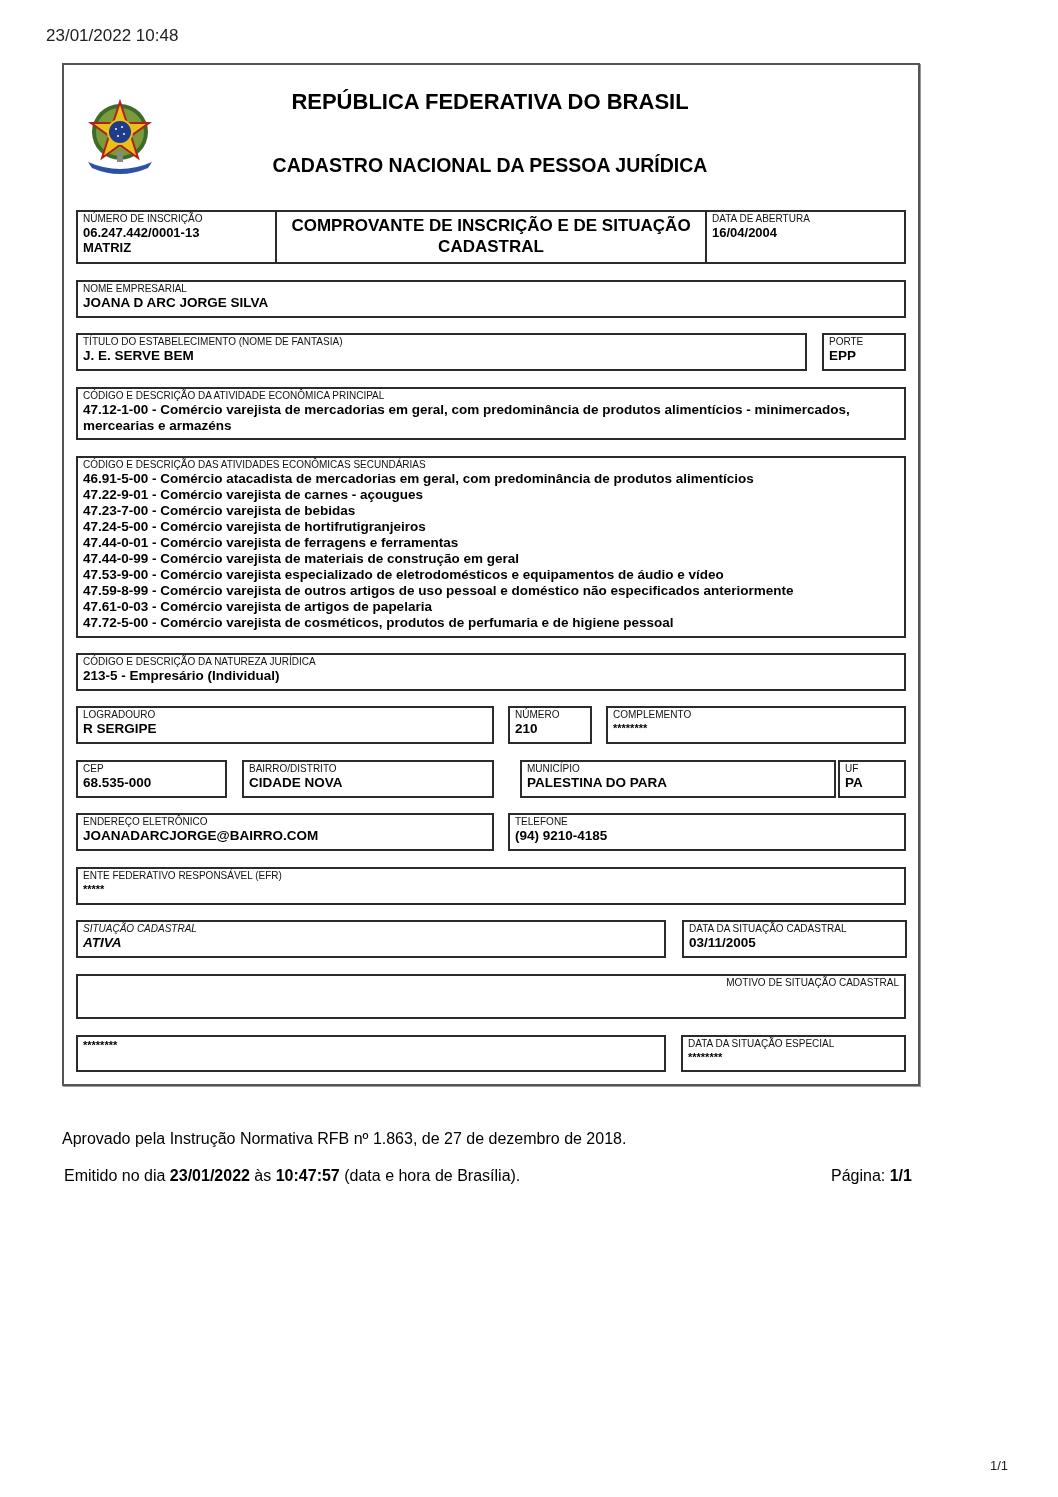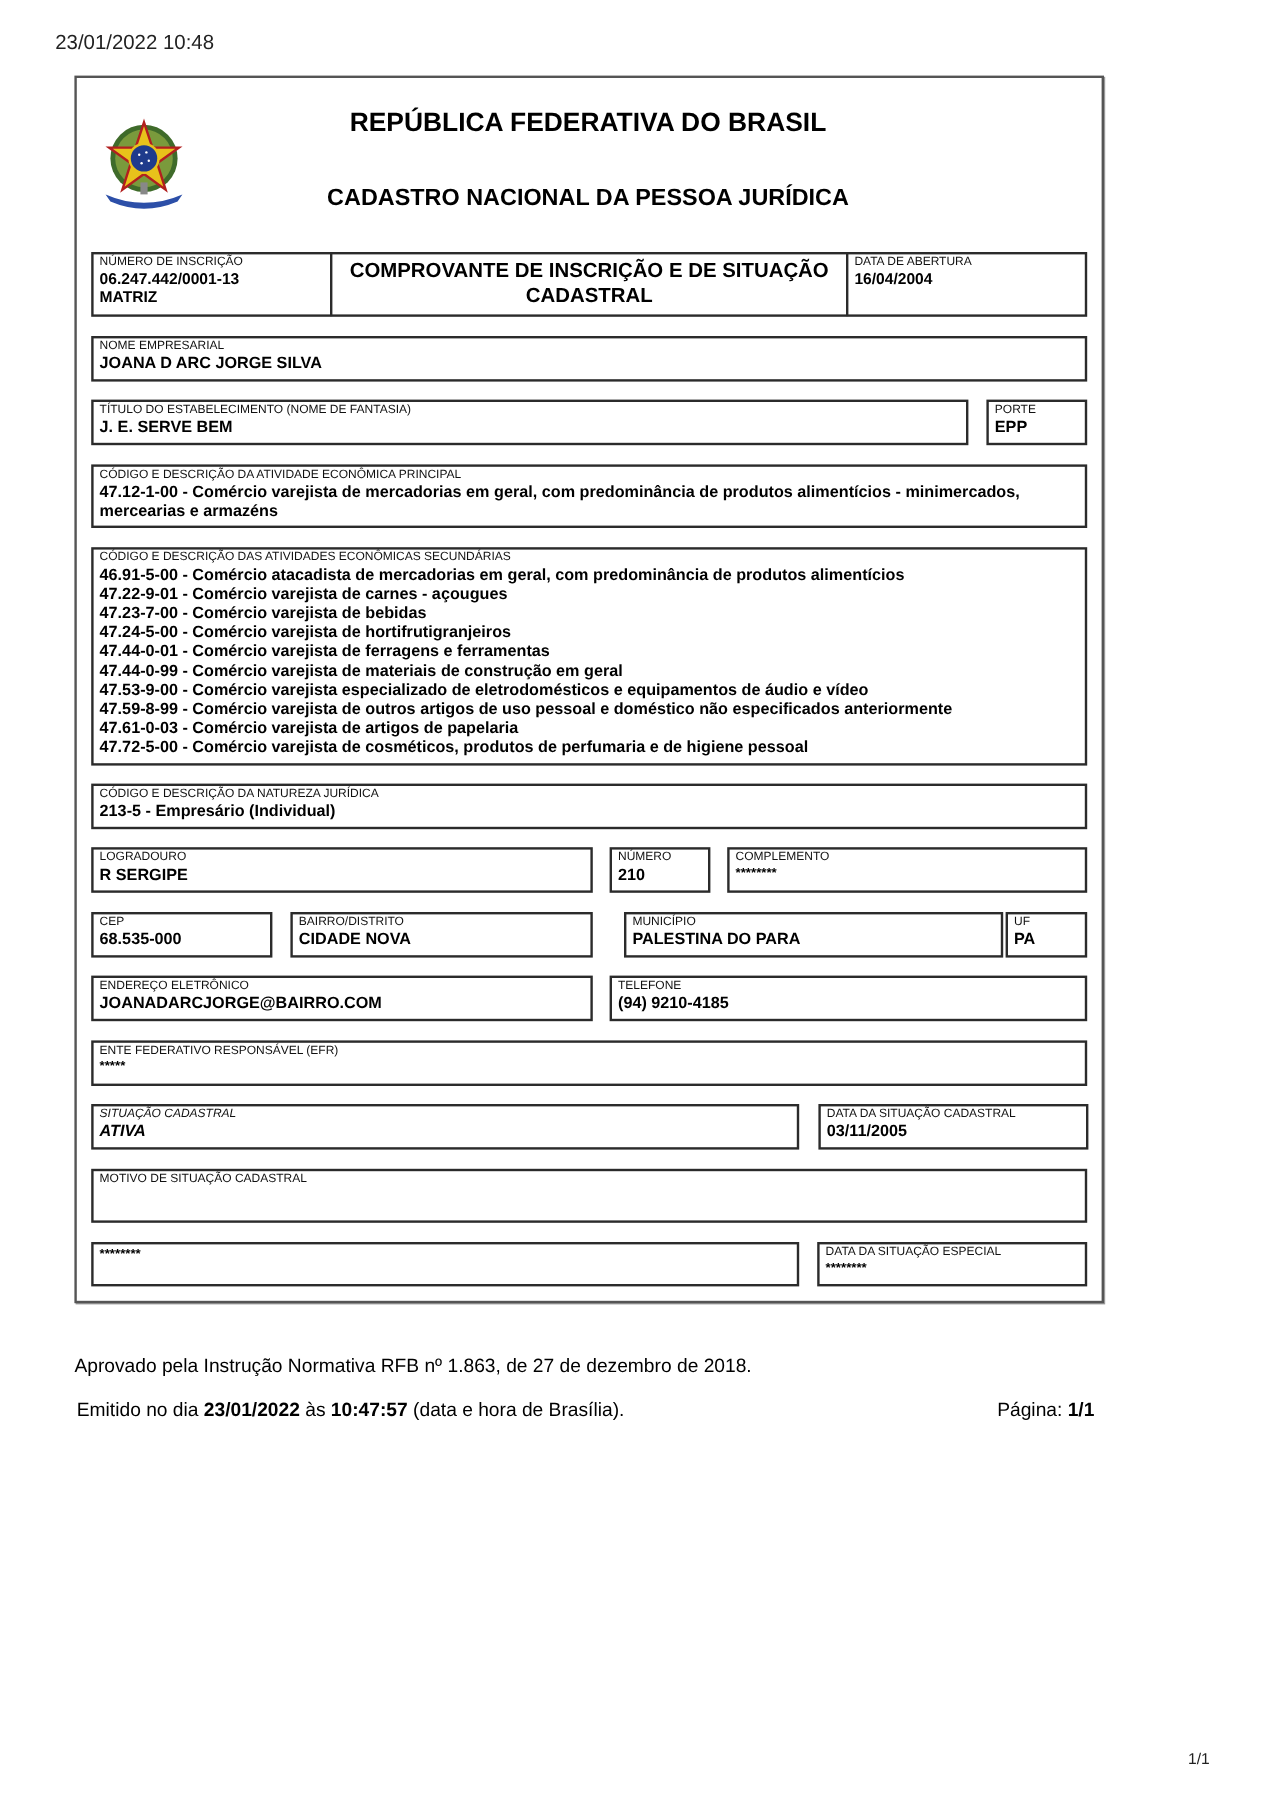--- a/index.html
+++ b/index.html
@@ -145,21 +145,21 @@
 
 <div class="box" style="left:76px;top:920px;width:590px;height:38px;font-style:italic;">
   <div class="lbl">SITUAÇÃO CADASTRAL</div>
   <div class="val">ATIVA</div>
 </div>
 <div class="box" style="left:651px;top:920px;width:225px;height:38px;margin-left:31px;">
   <div class="lbl">DATA DA SITUAÇÃO CADASTRAL</div>
   <div class="val">03/11/2005</div>
 </div>
 
-<div class="box" style="left:76px;top:974px;width:830px;height:45px;">
+<div class="box" style="left:76px;top:974px;width:830px;height:45px;text-align:right;">
   <div class="lbl">MOTIVO DE SITUAÇÃO CADASTRAL</div>
   <div class="val"></div>
 </div>
 
 <div class="box" style="left:76px;top:1035px;width:590px;height:37px;">
   <div class="valsm">********</div>
 </div>
 <div class="box" style="left:681px;top:1035px;width:225px;height:37px;">
   <div class="lbl">DATA DA SITUAÇÃO ESPECIAL</div>
   <div class="valsm">********</div>

